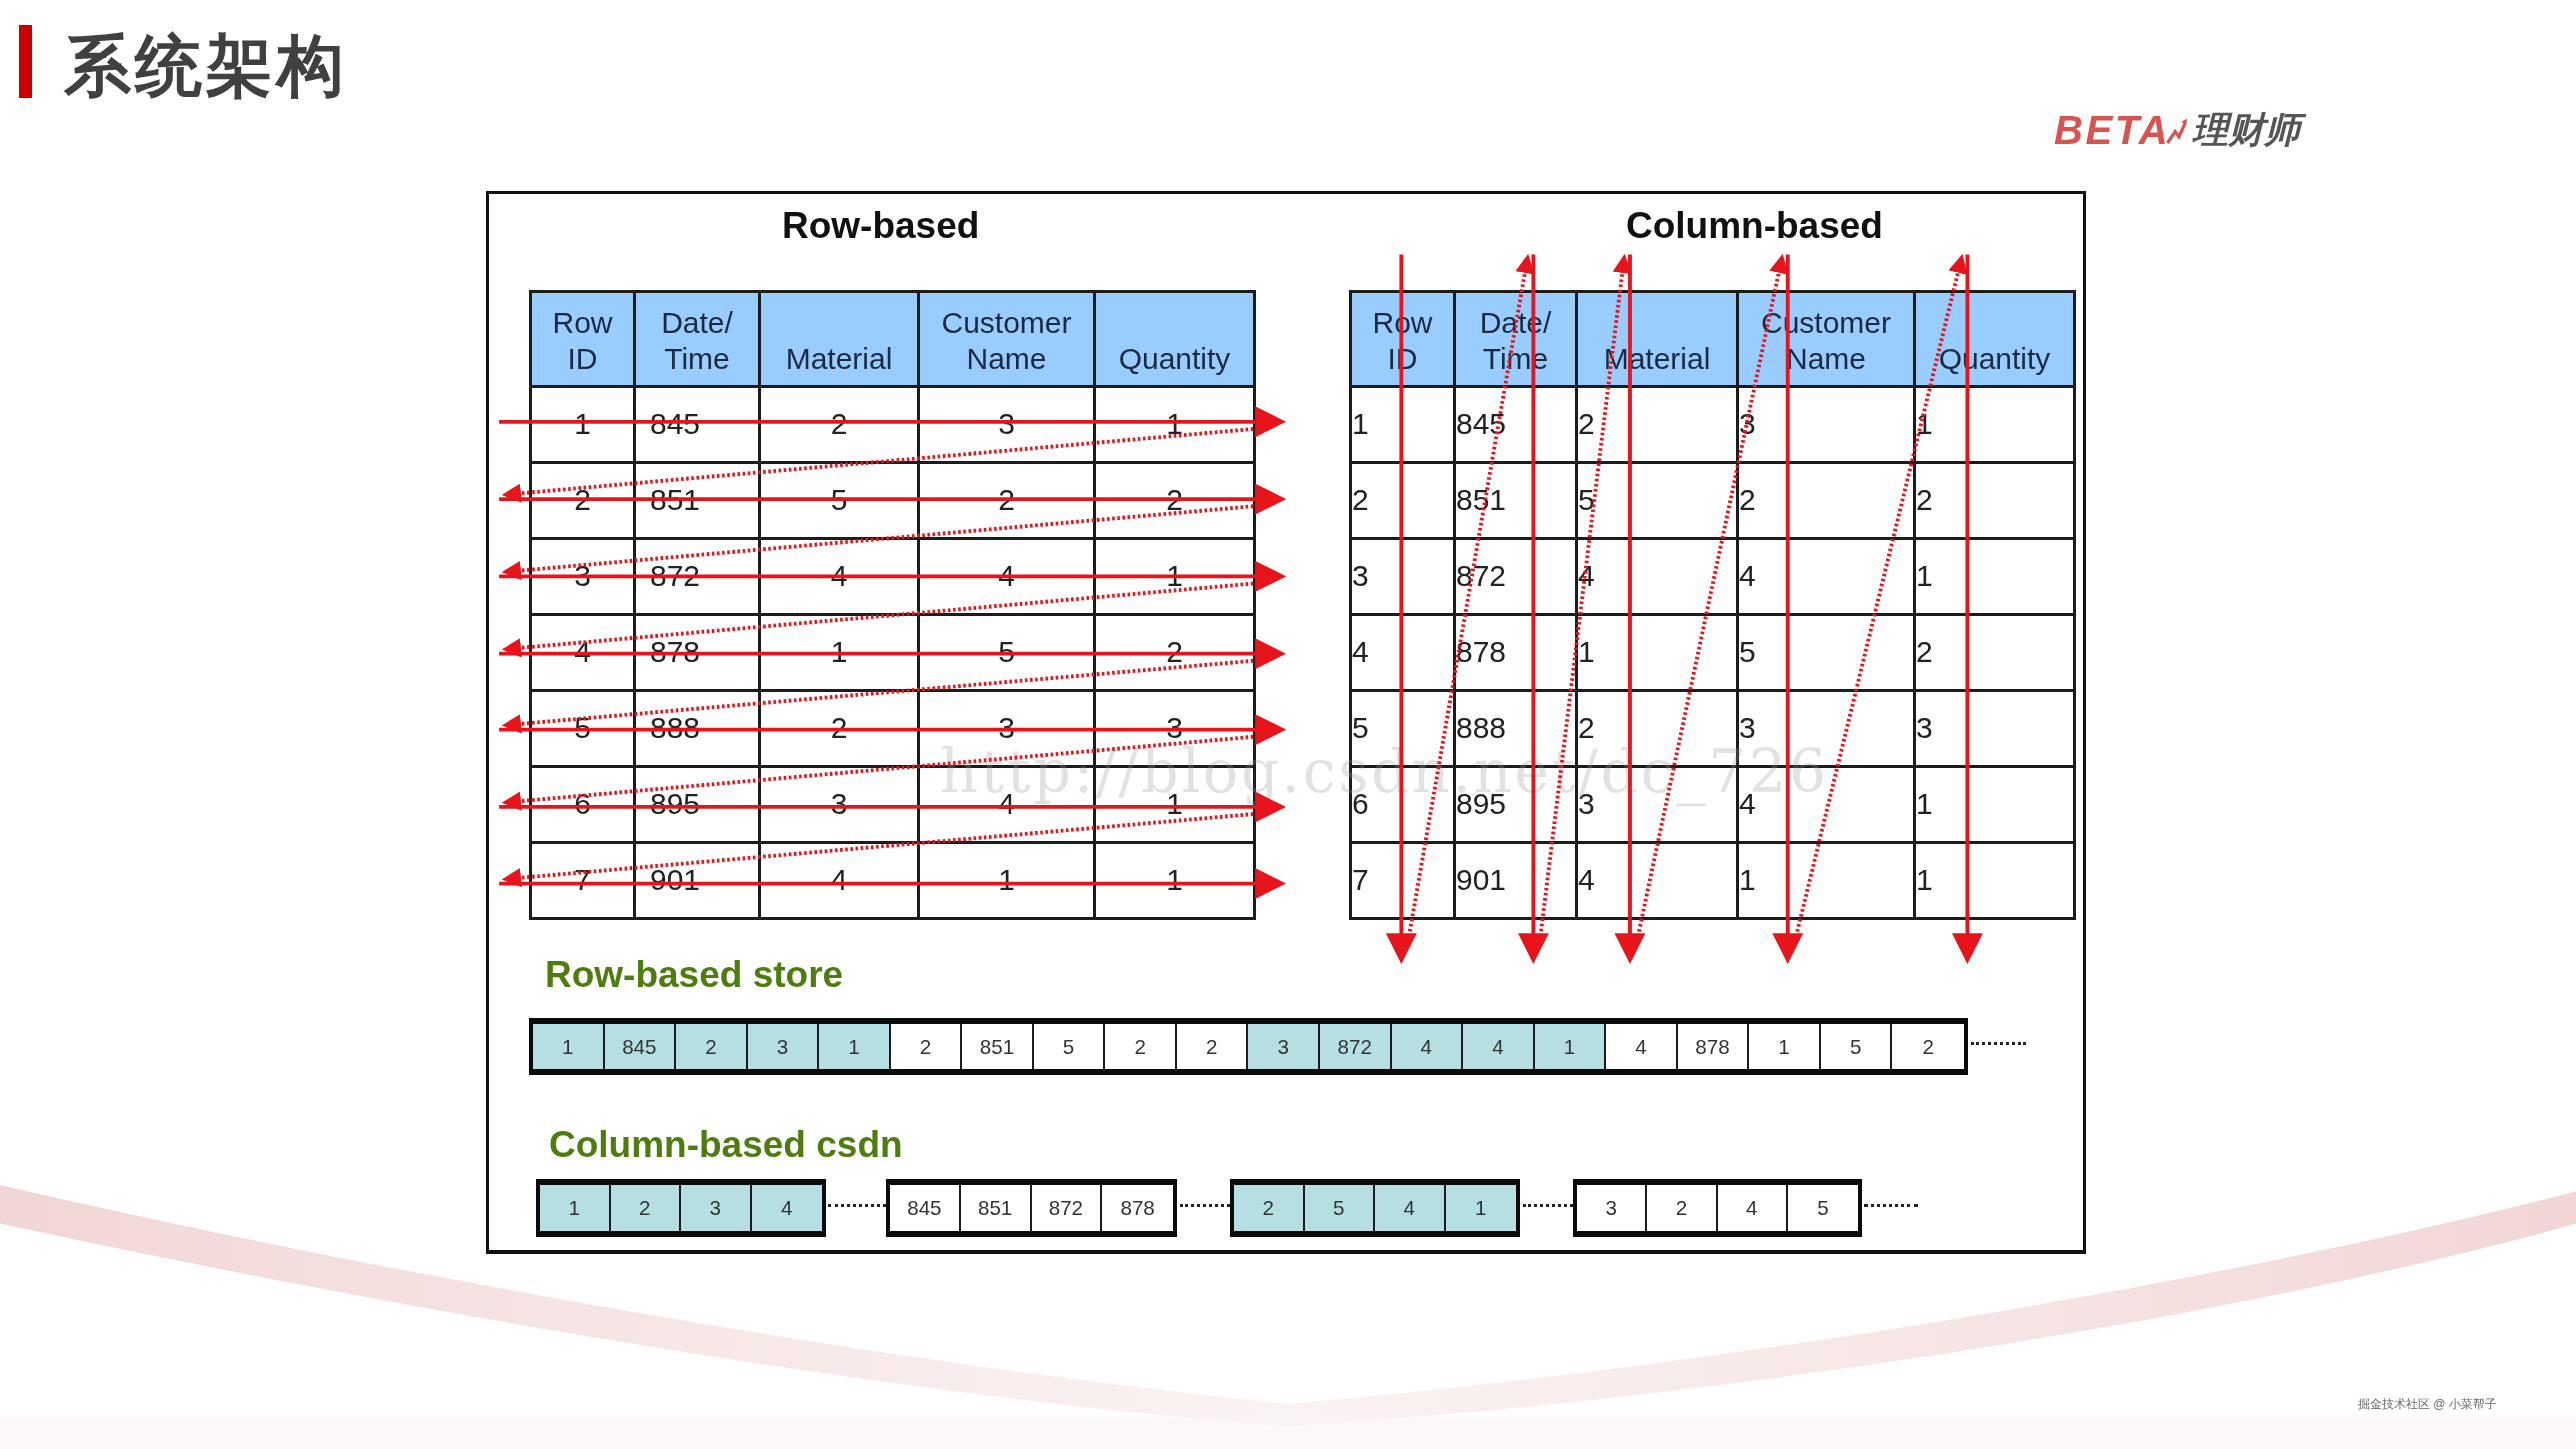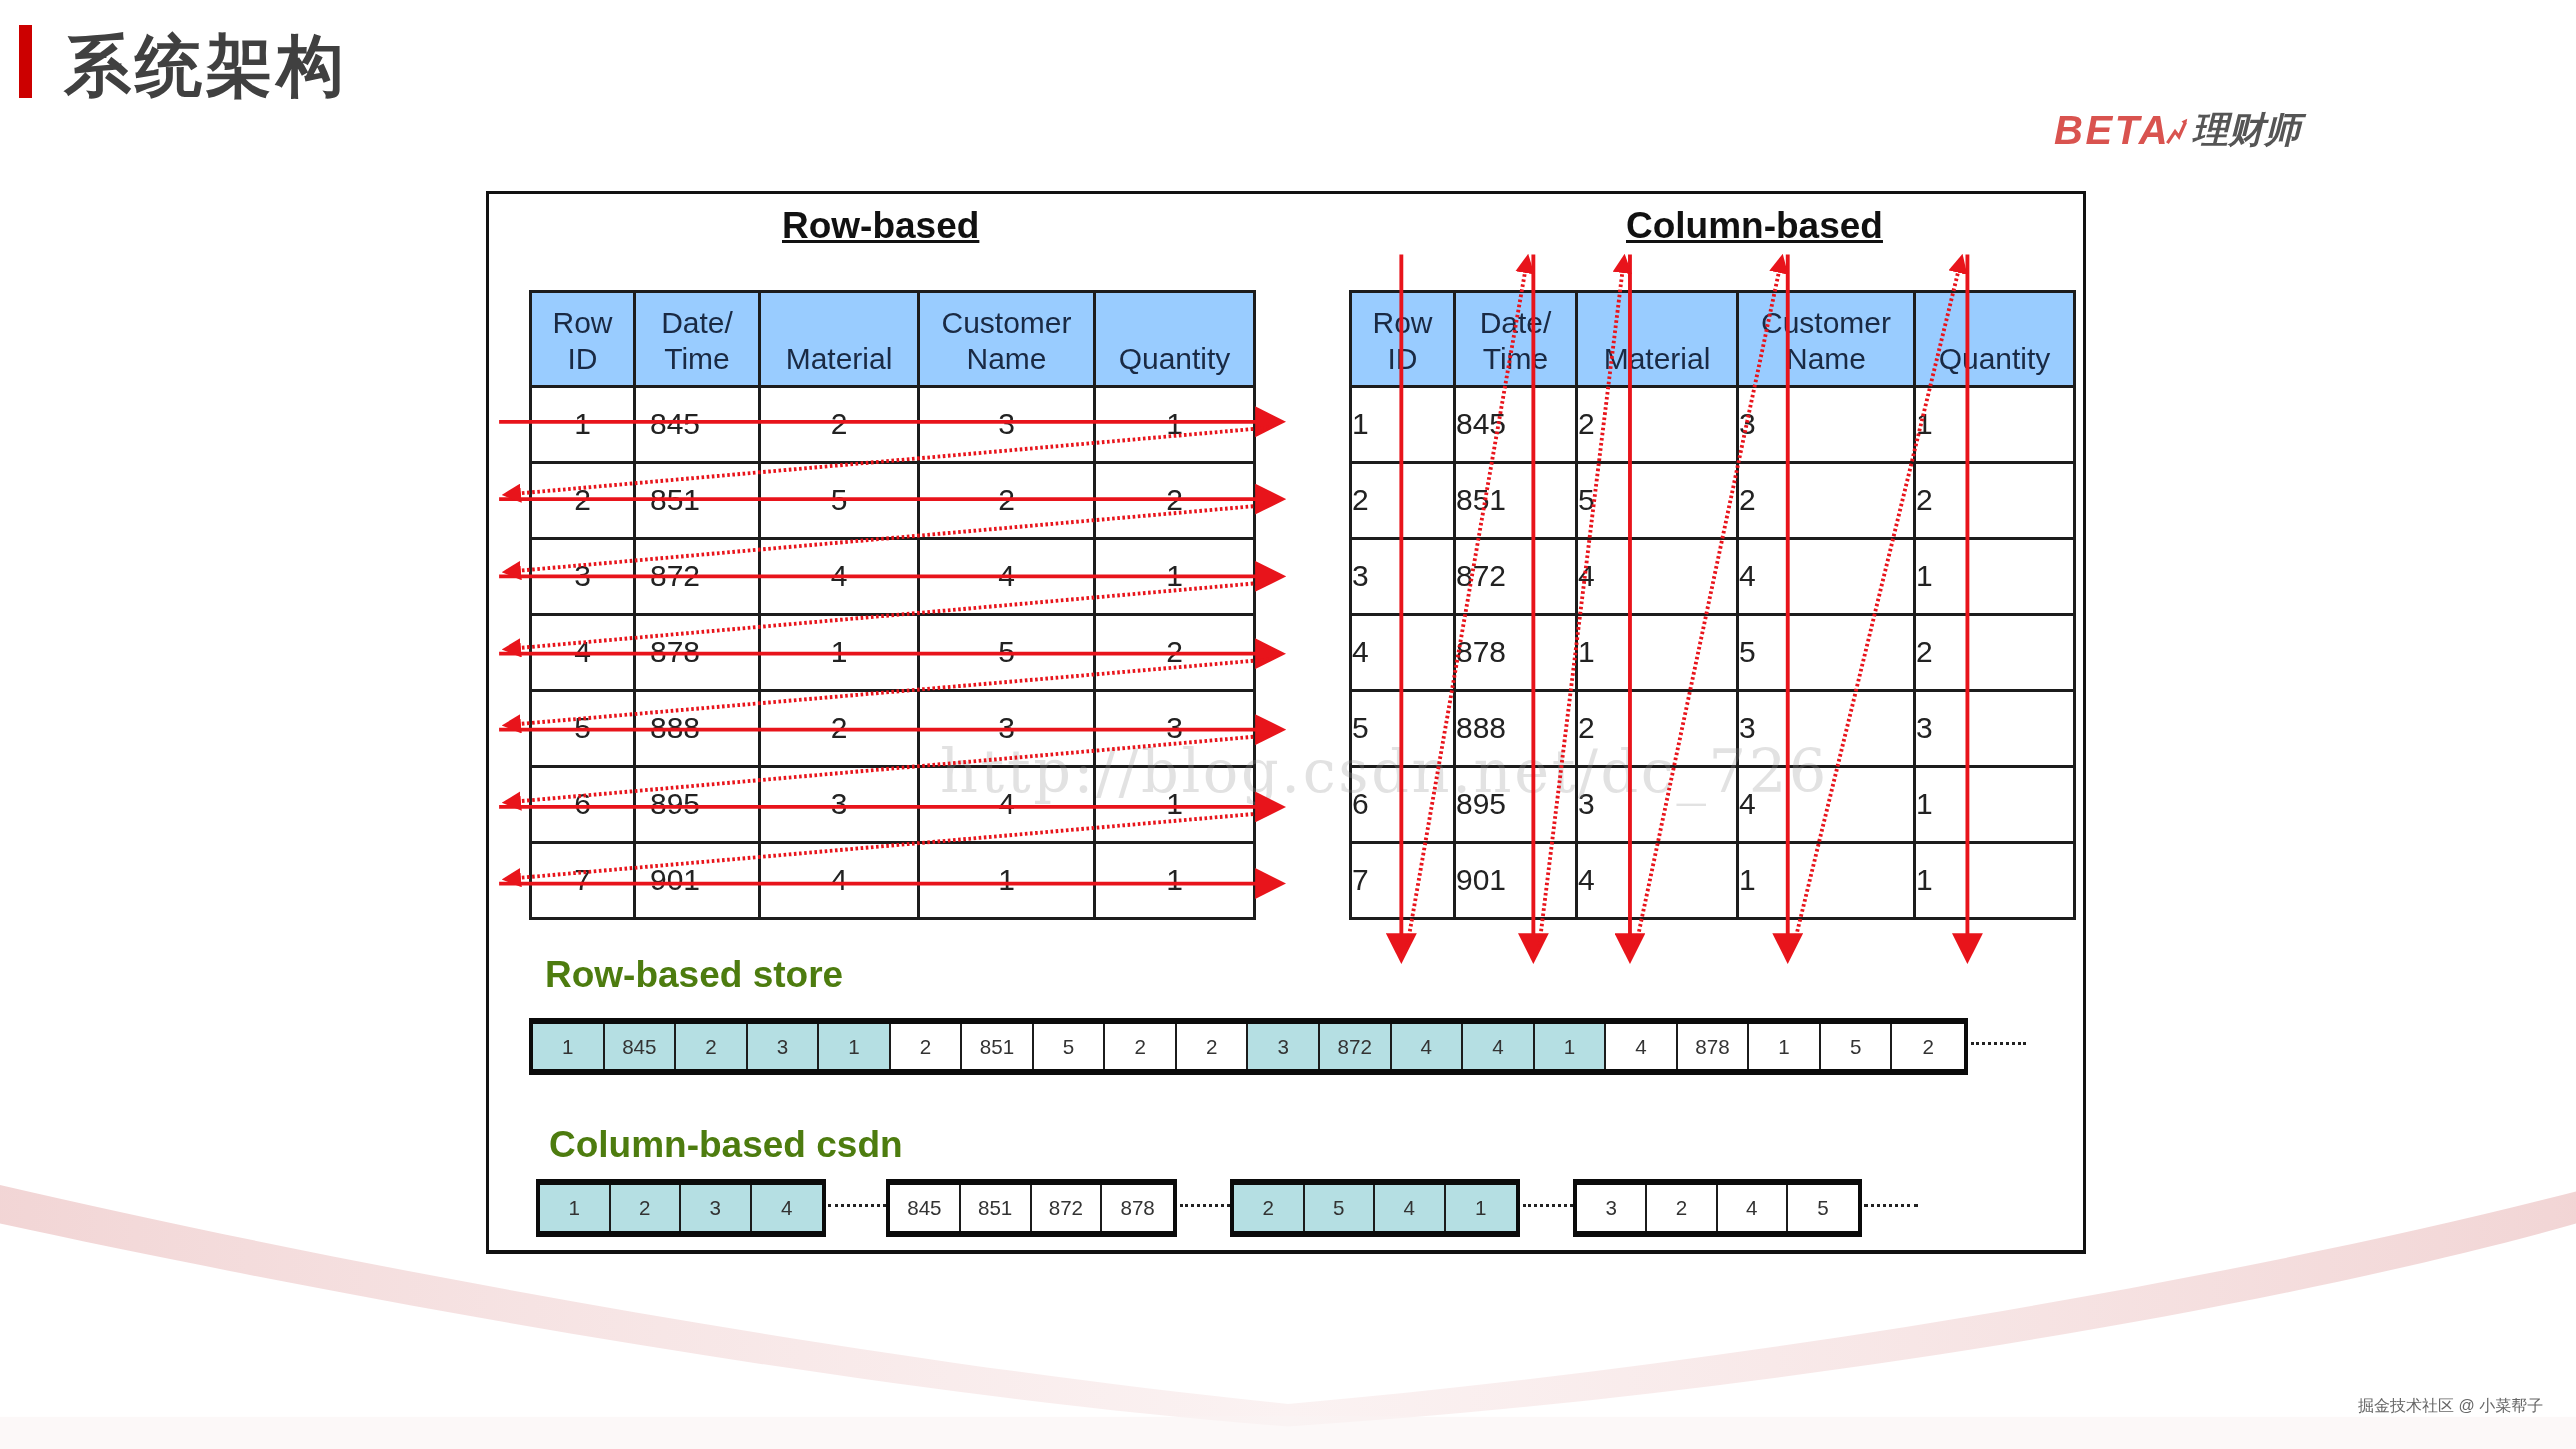--- a/index.html
+++ b/index.html
@@ -16,21 +16,21 @@
   }
   .logo { position:absolute; left:2054px; top:108px; height:45px; display:flex; align-items:center;text-align:center; }
   .logo-beta { font-size:40px; font-weight:bold; font-style:italic; color:#d9534f; letter-spacing:2.6px; font-family:"Liberation Sans", sans-serif; }
   .logo-cn { font-size:36px; font-weight:bold; color:#555555; margin-left:3.9px; font-family:"DejaVu Sans", sans-serif; font-style:italic; }
   .logo-arrow { width:22px; height:32px; position:relative; margin-left:-3.9px; }
 
   .frame {
     position:absolute; left:486px; top:191px; width:1600px; height:1063px;
     border:3.2px solid #111; border-bottom-width:4.5px; background:#fff; box-sizing:border-box;
   }
-  .sub-title { position:absolute; font-size:37px; font-weight:bold; color:#111;text-decoration:underline; }
+  .sub-title { position:absolute; font-size:37px; font-weight:bold; color:#111; }
 
   table.grid { position:absolute; border-collapse:collapse; table-layout:fixed; }
   table.grid th, table.grid td { border:3.2px solid #1c1c1c; padding:0; }
   table.grid th {
     background:#99ccff; color:#1a2a44; font-weight:normal; font-size:30px;
     vertical-align:bottom; line-height:36px; padding-bottom:7.7px; height:84px;
   }
   table.grid td { height:73px; font-size:30px; color:#222; background:#fff; }
   .rb td { text-align:center; }
   .rb td.dt { text-align:left; padding-left:14px; }
@@ -44,21 +44,21 @@
   }
   .cell {
     border-right:2.6px solid #1c1c1c; display:flex; align-items:center; justify-content:center;
     font-size:20.6px; color:#333; box-sizing:border-box;
   }
   .cell:last-child { border-right:none; }
   .cell.teal { background:#b5dfe3; }
   .cell.white { background:#ffffff; }
   .dots { position:absolute; height:0; border-top:3.9px dotted #222; }
   .watermark { position:absolute; left:940px; top:737px; font-size:59px; color:rgba(150,150,150,0.28); font-family:"DejaVu Serif", serif; letter-spacing:2.6px; }
-  .footer-credit { position:absolute; left:2358px; top:1396px; font-size:16px; color:#666; }
+  .footer-credit { position:absolute; left:2358px; top:1396px; font-size:12px; color:#666; }
 </style>
 </head>
 <body>
 
 <svg class="bg-wave" viewBox="0 0 4000 2250">
   <defs>
     <linearGradient id="wg" x1="0" y1="0" x2="1" y2="0">
       <stop offset="0" stop-color="#e7b3b3" stop-opacity="0.55"></stop>
       <stop offset="0.5" stop-color="#f3dada" stop-opacity="0.35"></stop>
       <stop offset="1" stop-color="#e7b3b3" stop-opacity="0.55"></stop>

